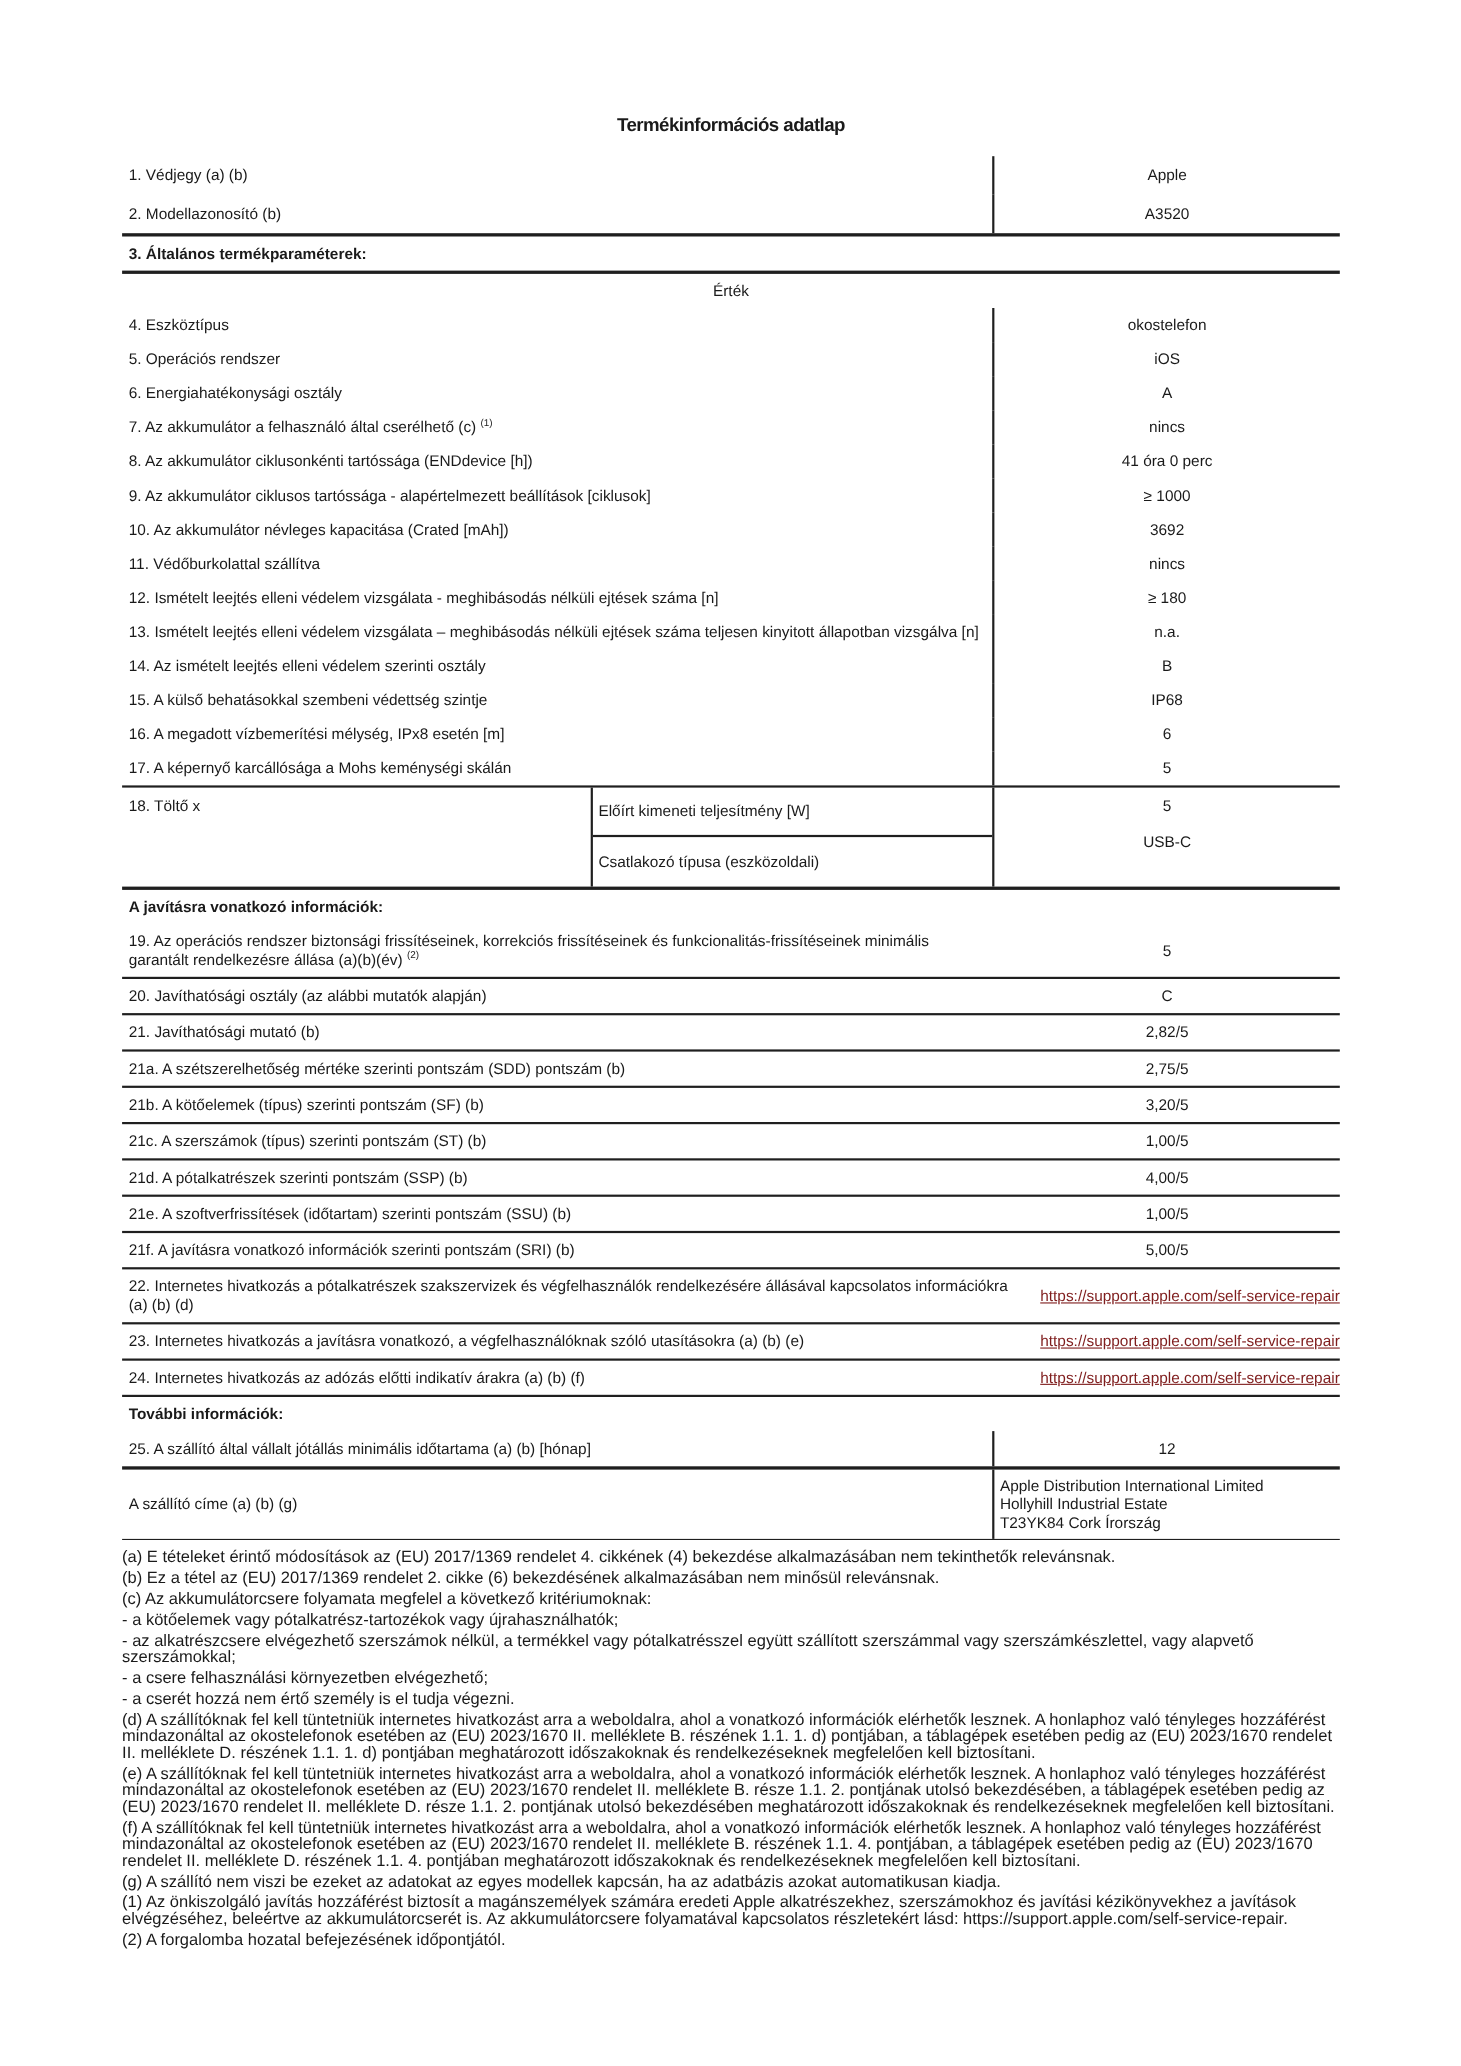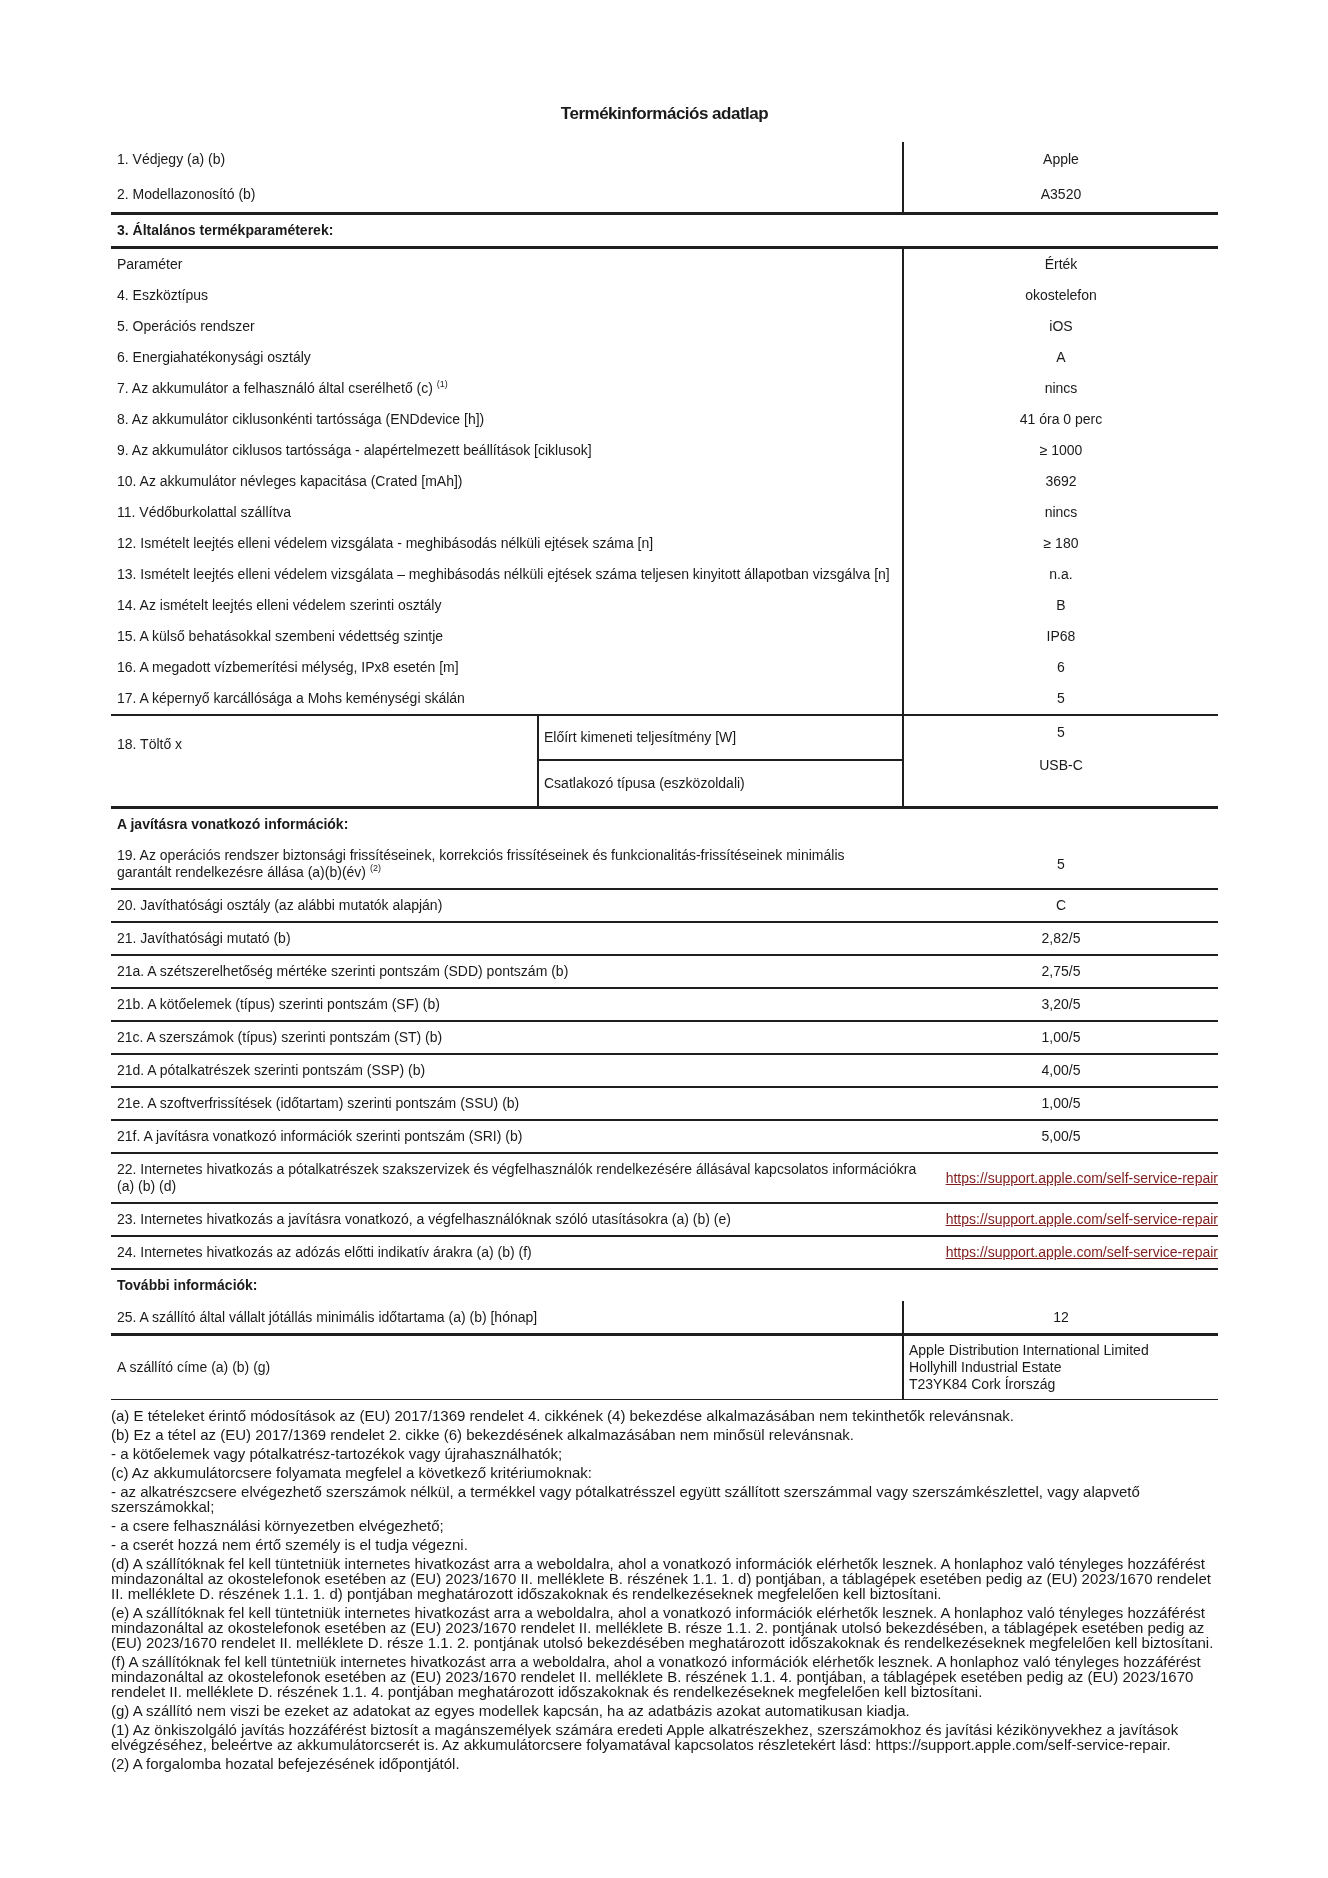--- a/index.html
+++ b/index.html
@@ -46,21 +46,21 @@
     font-weight: 700;
     padding: 7px 0 7px 6px;
     min-height: 31px;
   }
 
   .g-row  { min-height: 31px; }
   sup { font-size: 9px; line-height: 0; vertical-align: super; }
 
   
   .charger { display: flex; align-items: stretch; border-top: 2px solid #1f1f1f; }
-  .charger-label { flex: 0 0 426px; padding: 20px 6px; }
+  .charger-label { flex: 0 0 426px; padding: 8px 6px; }
   .charger-mid {
     flex: 0 0 367px;
     border-left: 2px solid #1f1f1f;
     border-right: 2px solid #1f1f1f;
     display: flex; flex-direction: column;
   }
   .charger-mid-cell { height: 45px; display: flex; align-items: center; padding-left: 5px; }
   .charger-mid-cell:first-child { border-bottom: 2px solid #1f1f1f; }
   .charger-vals { flex: 1; display: flex; flex-direction: column; }
   .charger-val-cell { height: 33px; display: flex; align-items: center; justify-content: center; }
@@ -106,21 +106,20 @@
     <div class="row id-row">
       <div class="lbl">2. Modellazonosító (b)</div>
       <div class="val">A3520</div>
     </div>
   </div>
 
   <div class="sec-head b-thick" style="border-top:3px solid #1f1f1f;">3. Általános termékparaméterek:</div>
 
   <div>
     <div class="row g-row">
-      <div class="lbl">Paraméter</div>
       <div class="val">Érték</div>
     </div>
     <div class="row g-row">
       <div class="lbl">4. Eszköztípus</div>
       <div class="val">okostelefon</div>
     </div>
     <div class="row g-row">
       <div class="lbl">5. Operációs rendszer</div>
       <div class="val">iOS</div>
     </div>
@@ -255,22 +254,22 @@
     <div class="addr-val">
       <div>Apple Distribution International Limited</div>
       <div>Hollyhill Industrial Estate</div>
       <div>T23YK84 Cork Írország</div>
     </div>
   </div>
 
   <div class="footnotes">
     <p>(a) E tételeket érintő módosítások az (EU) 2017/1369 rendelet 4. cikkének (4) bekezdése alkalmazásában nem tekinthetők relevánsnak.</p>
     <p>(b) Ez a tétel az (EU) 2017/1369 rendelet 2. cikke (6) bekezdésének alkalmazásában nem minősül relevánsnak.</p>
+    <p>(c) Az akkumulátorcsere folyamata megfelel a következő kritériumoknak:</p>
     <p>- a kötőelemek vagy pótalkatrész-tartozékok vagy újrahasználhatók;</p>
-    <p>(c) Az akkumulátorcsere folyamata megfelel a következő kritériumoknak:</p>
     <p>- az alkatrészcsere elvégezhető szerszámok nélkül, a termékkel vagy pótalkatrésszel együtt szállított szerszámmal vagy szerszámkészlettel, vagy alapvető szerszámokkal;</p>
     <p>- a csere felhasználási környezetben elvégezhető;</p>
     <p>- a cserét hozzá nem értő személy is el tudja végezni.</p>
     <p>(d) A szállítóknak fel kell tüntetniük internetes hivatkozást arra a weboldalra, ahol a vonatkozó információk elérhetők lesznek. A honlaphoz való tényleges hozzáférést mindazonáltal az okostelefonok esetében az (EU) 2023/1670 II. melléklete B. részének 1.1. 1. d) pontjában, a táblagépek esetében pedig az (EU) 2023/1670 rendelet II. melléklete D. részének 1.1. 1. d) pontjában meghatározott időszakoknak és rendelkezéseknek megfelelően kell biztosítani.</p>
     <p>(e) A szállítóknak fel kell tüntetniük internetes hivatkozást arra a weboldalra, ahol a vonatkozó információk elérhetők lesznek. A honlaphoz való tényleges hozzáférést mindazonáltal az okostelefonok esetében az (EU) 2023/1670 rendelet II. melléklete B. része 1.1. 2. pontjának utolsó bekezdésében, a táblagépek esetében pedig az (EU) 2023/1670 rendelet II. melléklete D. része 1.1. 2. pontjának utolsó bekezdésében meghatározott időszakoknak és rendelkezéseknek megfelelően kell biztosítani.</p>
     <p>(f) A szállítóknak fel kell tüntetniük internetes hivatkozást arra a weboldalra, ahol a vonatkozó információk elérhetők lesznek. A honlaphoz való tényleges hozzáférést mindazonáltal az okostelefonok esetében az (EU) 2023/1670 rendelet II. melléklete B. részének 1.1. 4. pontjában, a táblagépek esetében pedig az (EU) 2023/1670 rendelet II. melléklete D. részének 1.1. 4. pontjában meghatározott időszakoknak és rendelkezéseknek megfelelően kell biztosítani.</p>
     <p>(g) A szállító nem viszi be ezeket az adatokat az egyes modellek kapcsán, ha az adatbázis azokat automatikusan kiadja.</p>
     <p>(1) Az önkiszolgáló javítás hozzáférést biztosít a magánszemélyek számára eredeti Apple alkatrészekhez, szerszámokhoz és javítási kézikönyvekhez a javítások elvégzéséhez, beleértve az akkumulátorcserét is. Az akkumulátorcsere folyamatával kapcsolatos részletekért lásd: https://support.apple.com/self-service-repair.</p>
     <p>(2) A forgalomba hozatal befejezésének időpontjától.</p>
   </div>

